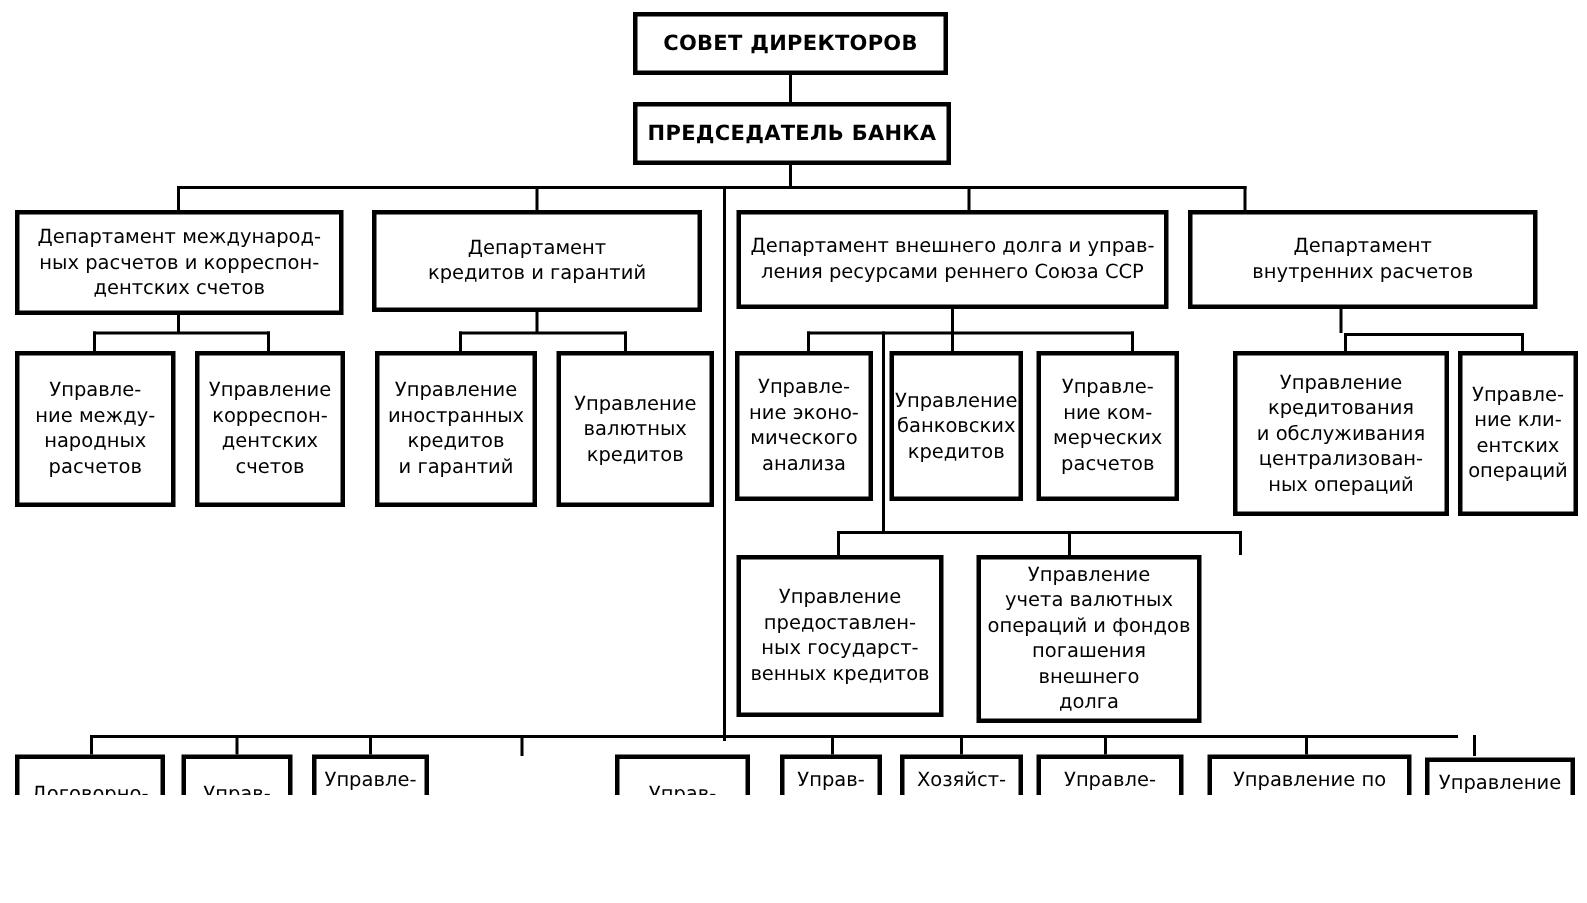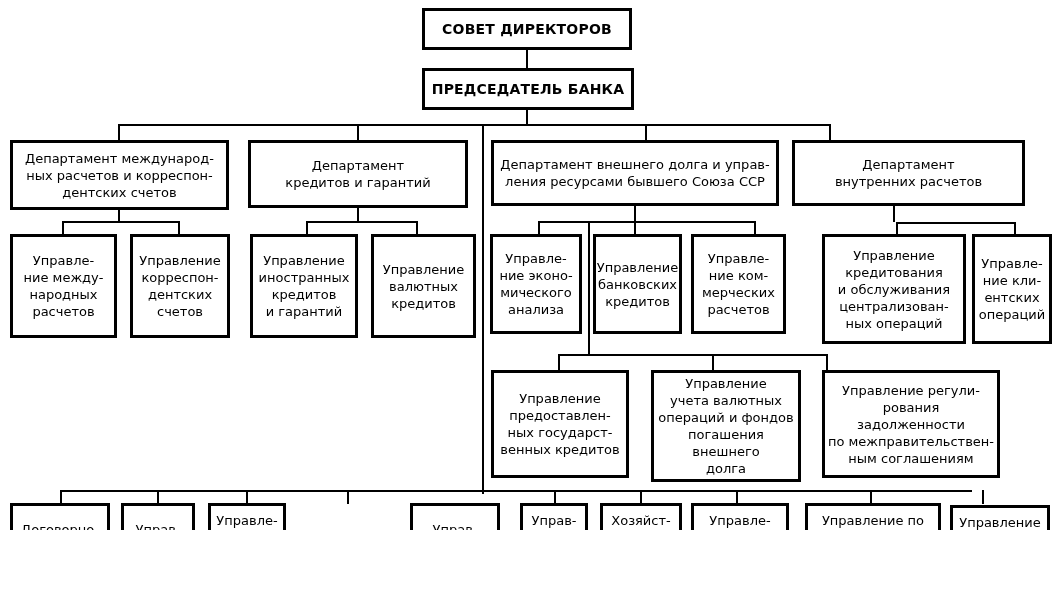--- a/index.html
+++ b/index.html
@@ -73,21 +73,21 @@
 
   <div class="box head" style="left:422px;top:8px;width:210px;height:42px;">СОВЕТ ДИРЕКТОРОВ</div>
   <div class="box" style="left:10px;top:140px;width:219px;height:70px;">Департамент международ-
 ных расчетов и корреспон-
 дентских счетов</div>
 
   <div class="box head" style="left:422px;top:68px;width:212px;height:42px;">ПРЕДСЕДАТЕЛЬ БАНКА</div>
   <div class="box" style="left:248px;top:140px;width:220px;height:68px;">Департамент
 кредитов и гарантий</div>
   <div class="box" style="left:491px;top:140px;width:288px;height:66px;">Департамент внешнего долга и управ-
-ления ресурсами бывшего Союза ССР</div>
+ления ресурсами реннего Союза ССР</div>
   <div class="box" style="left:792px;top:140px;width:233px;height:66px;">Департамент
 внутренних расчетов</div>
 
   <div class="box" style="left:10px;top:234px;width:107px;height:104px;">Управле-
 ние между-
 народных
 расчетов</div>
   <div class="box" style="left:130px;top:234px;width:100px;height:104px;">Управление
 корреспон-
 дентских
@@ -115,24 +115,20 @@
 
   <div class="box" style="left:491px;top:370px;width:138px;height:108px;">Управление
 предоставлен-
 ных государст-
 венных кредитов</div>
   <div class="box" style="left:651px;top:370px;width:150px;height:112px;">Управление
 учета валютных
 операций и фондов
 погашения внешнего
 долга</div>
-  <div class="box" style="left:822px;top:370px;width:178px;height:108px;">Управление регули-
-рования задолженности
-по межправительствен-
-ным соглашениям</div>
 
   <div class="box" style="left:822px;top:234px;width:144px;height:110px;">Управление
 кредитования
 и обслуживания
 централизован-
 ных операций</div>
   <div class="box" style="left:972px;top:234px;width:80px;height:110px;">Управле-
 ние кли-
 ентских
 операций</div>

